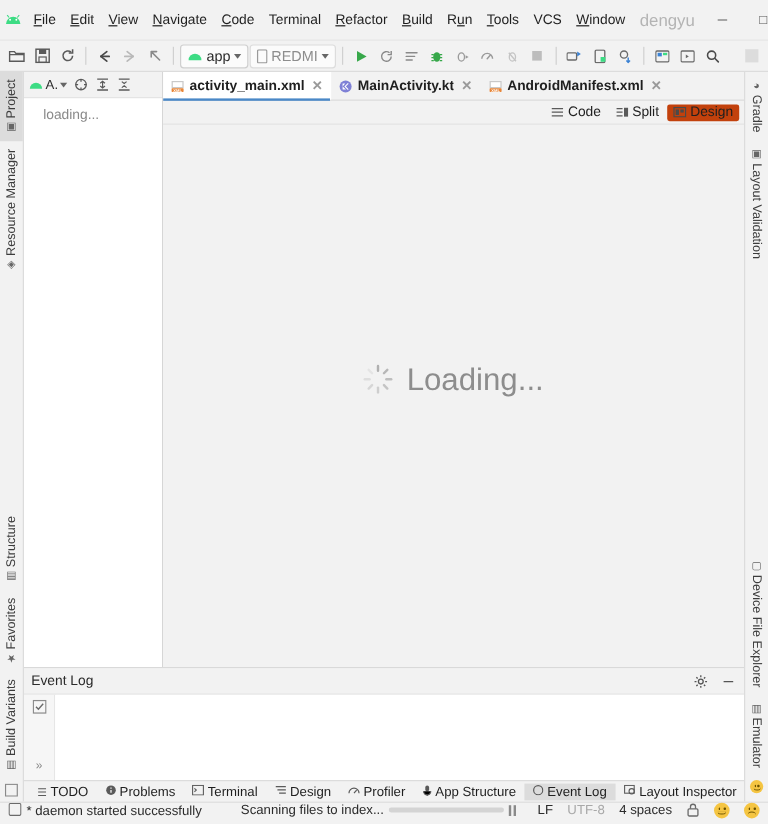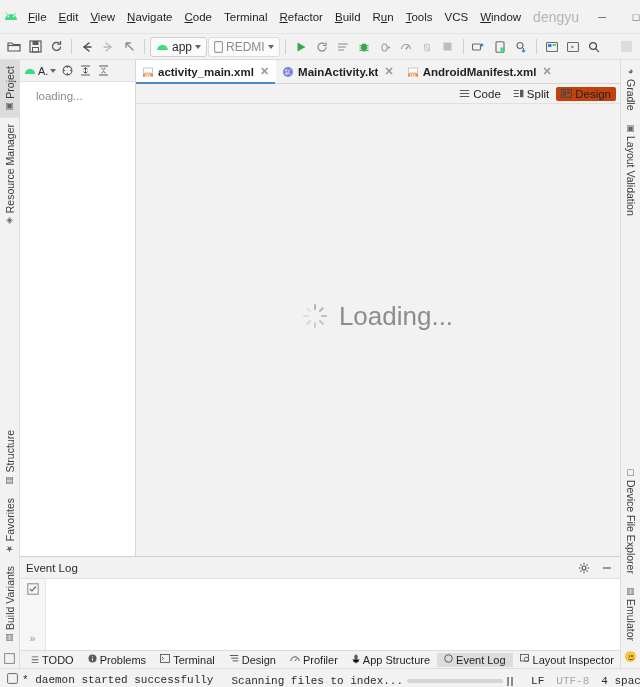--- a/index.html
+++ b/index.html
@@ -152,23 +152,23 @@
   .bottombar {
     height: 18px; flex: none; display: flex; align-items: center;
     background: #f2f2f2; border-top: 1px solid #dcdcdc; font-size: 11px; padding-left: 4px;
   }
   .bb-item { display: flex; align-items: center; gap: 3px; padding: 1px 7px; color: #1f1f1f; white-space: nowrap; }
   .bb-item.active { background: #dcdcdc; }
   .bb-ico { font-size: 9px; color: #5a5a5a; }
 
   
   .statusbar {
-    height: 19px; flex: none; display: flex; align-items: flex-end;
+    height: 19px; flex: none; display: flex; align-items: flex-start;
     background: #f2f2f2; border-top: 1px solid #dcdcdc; font-size: 11px; color: #2b2b2b;
-    padding: 0 4px; gap: 6px; font-family: Liberation Mono, monospace;
+    padding: 0 4px; gap: 6px;
   }
   .sb-seg { display: flex; align-items: center; gap: 4px; white-space: nowrap; padding: 0 3px; }
   .sb-muted { color: #a8a8a8; }
   .progress-track { width: 96px; height: 4px; background: #d4d4d4; border-radius: 2px; overflow: hidden; }
   .progress-fill { height: 100%; background: #3b82d4; }
   .pause-ico { display: flex; gap: 2px; }
   .pause-ico span { display: block; width: 2px; height: 9px; background: #8a8a8a; }
   .face { width: 13px; height: 13px; border-radius: 50%; background: #f5c542; position: relative; display: inline-block; }
   .face::before, .face::after {
     content: ""; position: absolute; top: 4px; width: 1.5px; height: 1.5px; border-radius: 50%; background: #6b5200;

